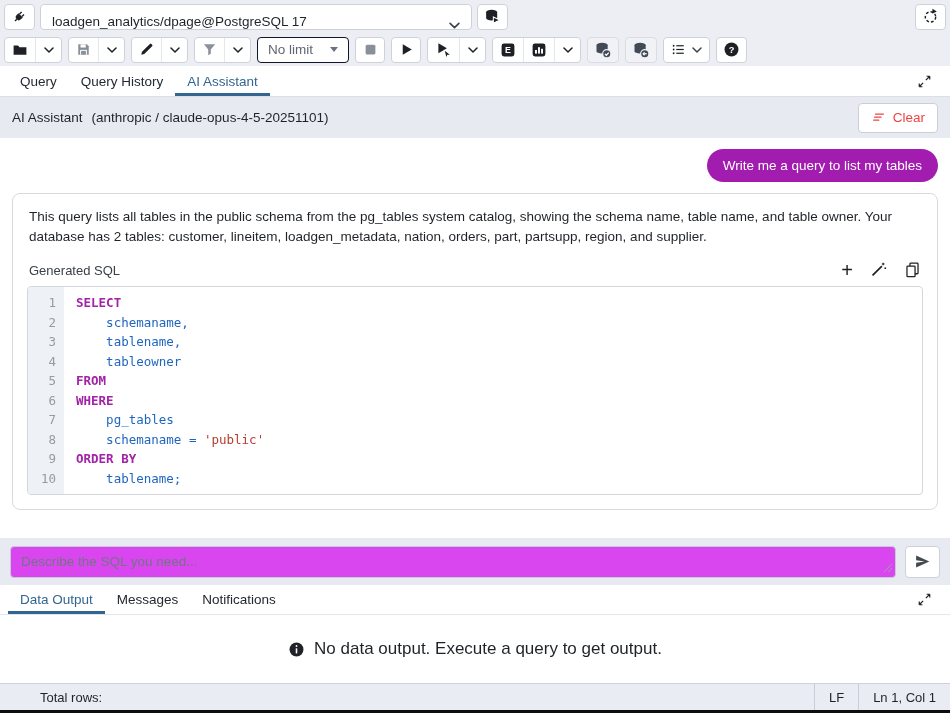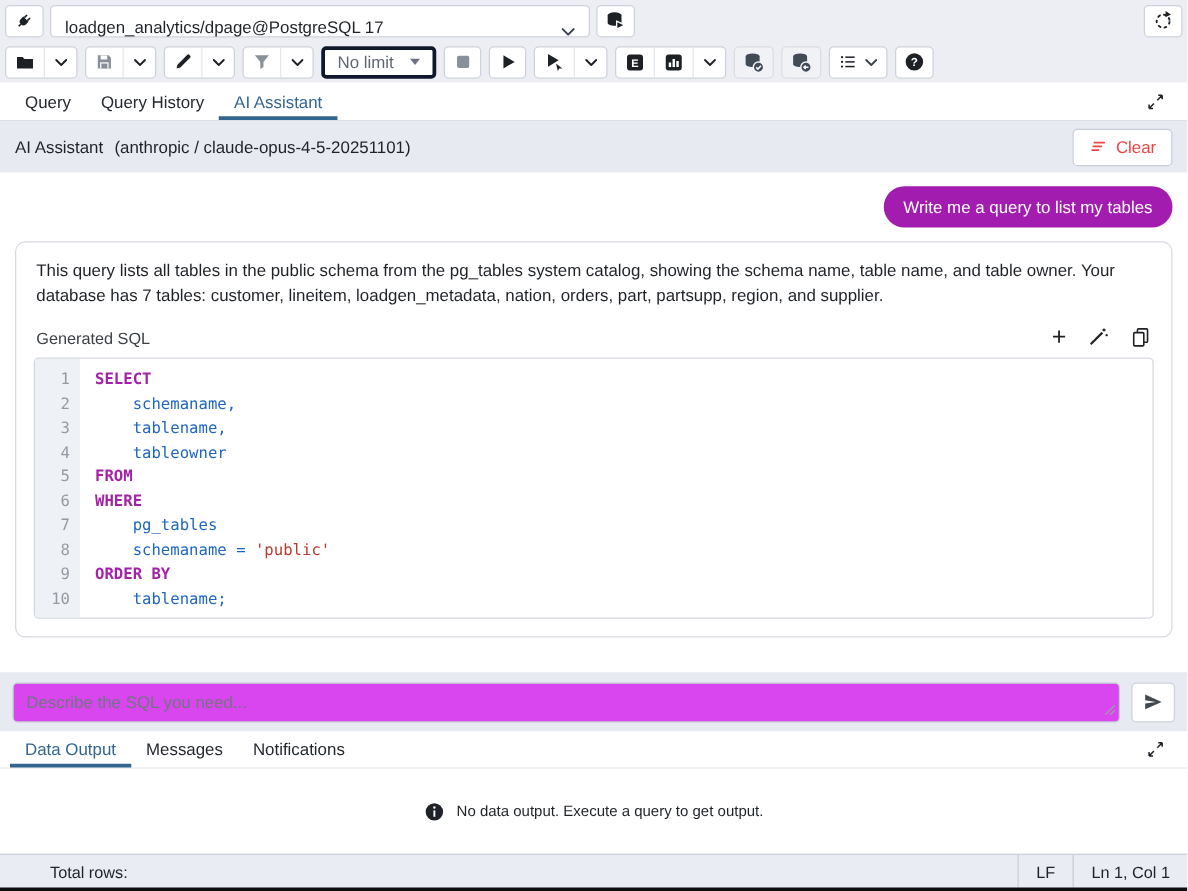--- a/index.html
+++ b/index.html
@@ -28,21 +28,21 @@
   .btn-group .seg { display:flex; align-items:center; justify-content:center; padding:0 7px; min-width:26px; cursor:pointer; color:#1d2126; }
   .btn-group .seg.dim { color:#8a9099; }
   .btn-group .seg + .seg { border-left:1px solid #e4e7eb; }
   .chev { color:#3c434c; }
   .conn-select {
     width:432px; height:26px; background:#fff; border:1px solid #cdd2da; border-radius:4px;
     display:flex; align-items:flex-end; padding:0 11px; font-size:13.5px; cursor:pointer;
   }
   .conn-select .chev { margin-left:auto; }
   .limit-select {
-    width:92px; height:26px; background:#fff; border:3px solid #0f172a; border-radius:4px;
+    width:92px; height:26px; background:#fff; border:1px solid #0f172a; border-radius:4px;
     display:flex; align-items:center; justify-content:space-between; padding:0 10px;
     font-size:13.5px; color:#5f6673; cursor:pointer;
   }
   .tri-down { width:0; height:0; border-left:4.5px solid transparent; border-right:4.5px solid transparent; border-top:5.5px solid #6b7280; }
   .spacer { flex:1; }
 
   
   .tabbar {
     background:#fff; border-bottom:1px solid #dcdfe5; display:flex; align-items:flex-end;
     padding:0 8px; flex:0 0 auto;
@@ -92,21 +92,21 @@
   .prompt-wrap { position:relative; flex:1; }
   .prompt-input {
     width:100%; height:32px; border:1px solid #c6ccd5; border-radius:4px; padding:7px 10px;
     font-size:13.5px; font-family:"Liberation Sans", sans-serif; color:#1f2328; resize:none; background:#d946ef; display:block;
   }
   .prompt-input::placeholder { color:#6f7680; }
   .grip { position:absolute; right:4px; bottom:6px; }
   .send-btn { width:35px; height:32px; }
 
   
-  .out-body { height:68px; background:#fff; display:flex; align-items:center; justify-content:center; gap:9px; font-size:12px; flex:0 0 auto; }
+  .out-body { height:68px; background:#fff; display:flex; align-items:center; justify-content:center; gap:9px; font-size:17px; flex:0 0 auto; }
 
   
   .statusbar { height:27px; background:#e9ecf2; border-top:1px solid #cdd2da; display:flex; align-items:stretch; font-size:13px; flex:0 0 auto;padding-left:28px; }
   .sb-left { display:flex; align-items:center; padding:0 12px; }
   .sb-right { margin-left:auto; display:flex; align-items:stretch; }
   .sb-cell { display:flex; align-items:center; padding:0 14px; border-left:1px solid #c9ced6; }
   .black-strip { height:3px; background:#0d0d0d; flex:0 0 auto; }
 </style>
 </head>
 <body>
@@ -448,21 +448,21 @@
             <use href="#i-clear"></use>
           </svg>
         </span>
       <span>Clear</span>
     </div>
   </div>
 
   <div class="chat">
     <div class="bubble">Write me a query to list my tables</div>
     <div class="card">
-      <div class="resp">This query lists all tables in the public schema from the pg_tables system catalog, showing the schema name, table name, and table owner. Your database has 7 tables: customer, lineitem, loadgen_metadata, nation, orders, part, partsupp, region, and supplier.</div>
+      <div class="resp">This query lists all tables in the public schema from the pg_tables system catalog, showing the schema name, table name, and table owner. Your database has 2 tables: customer, lineitem, loadgen_metadata, nation, orders, part, partsupp, region, and supplier.</div>
       <div class="gen-row">
         <span class="gen-label">Generated SQL</span>
         <span class="gen-icons">
           <span class="plus-glyph"><span>+</span></span>
           <span class="ic">
               <span>
                 <svg class="icon" width="17" height="17">
                   <use href="#i-wand"></use>
                 </svg>
               </span>

